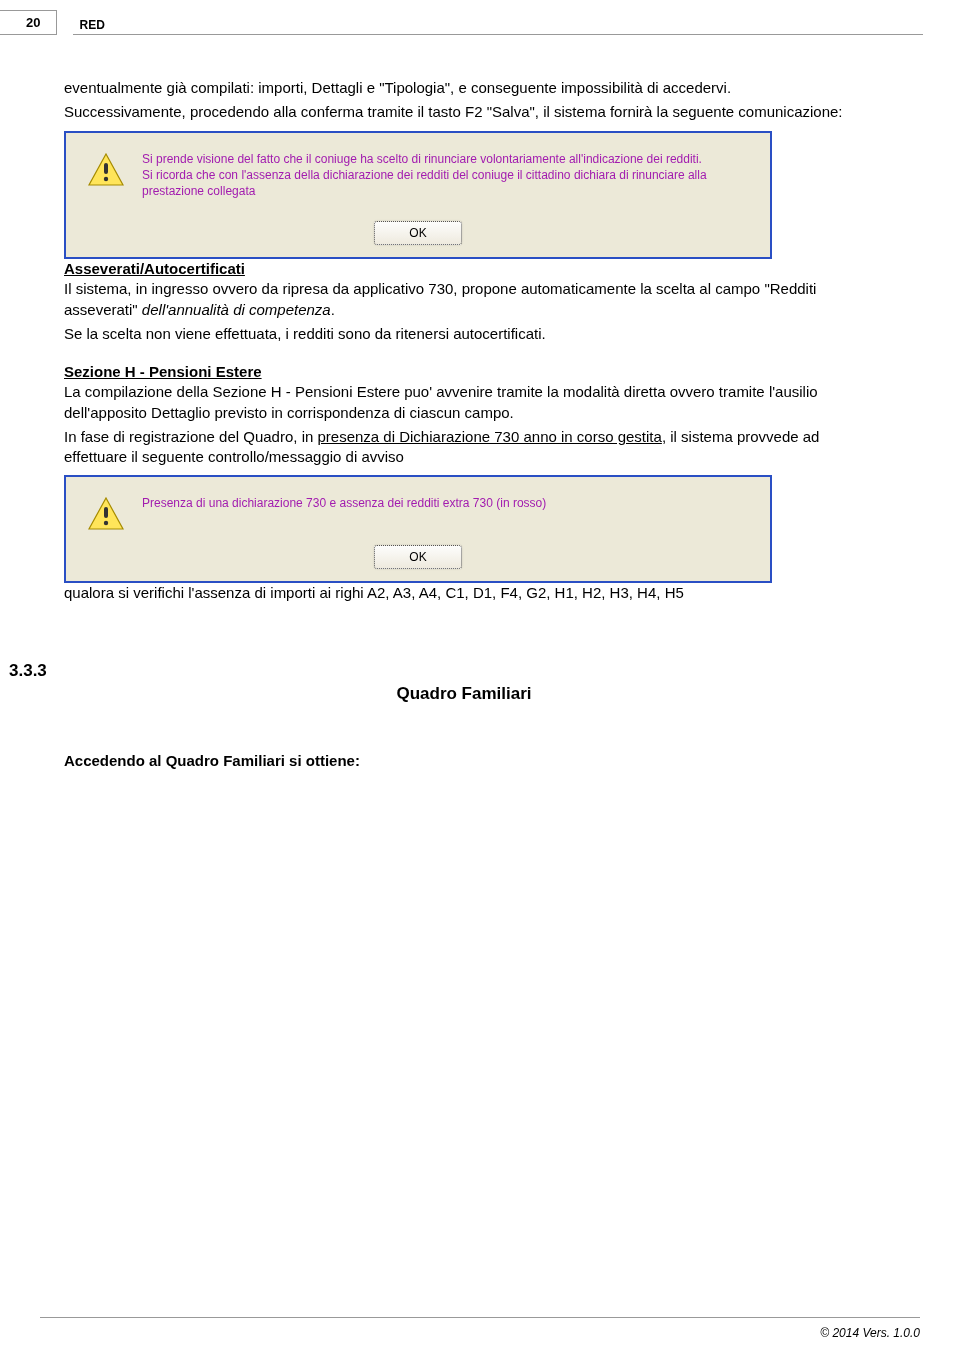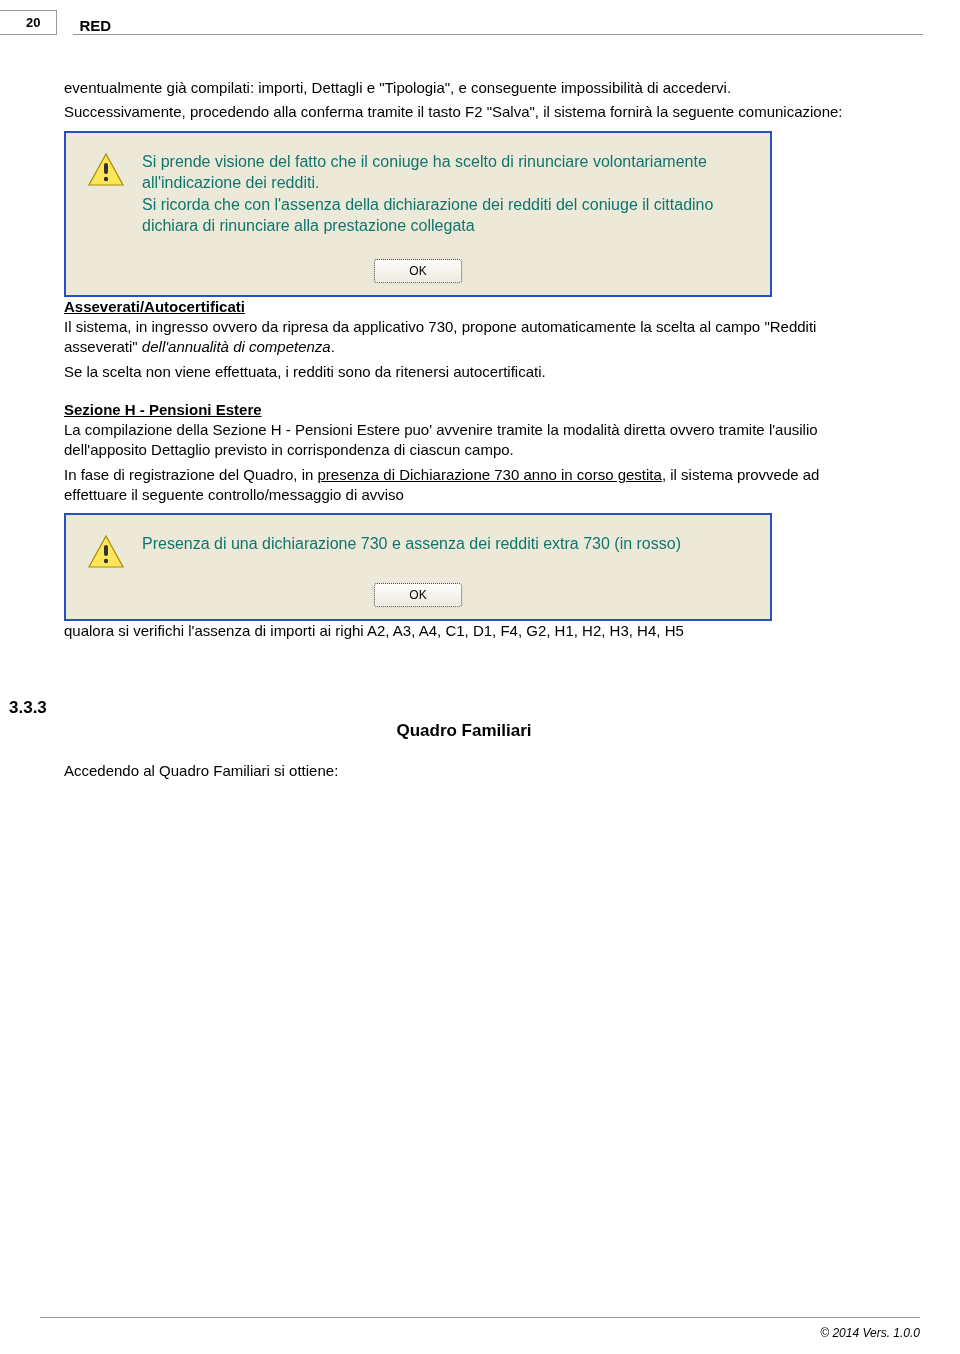--- a/index.html
+++ b/index.html
@@ -21,21 +21,21 @@
   .page-num-box {
     border: 1px solid #999;
     border-left: none;
     padding: 4px 16px 4px 26px;
     font-family: Arial, Helvetica, sans-serif;
     font-size: 13px;
     font-weight: bold;
   }
   .header-title {
     font-family: Arial, Helvetica, sans-serif;
-    font-size: 15px;
+    font-size: 12px;
     font-weight: bold;
     padding: 5px 0 0 22px;
   }
   .header-line {
     position: absolute;
     left: 73px;
     top: 34px;
     width: 850px;
     height: 1px;
     background: #999;
@@ -65,23 +65,23 @@
     gap: 18px;
   }
   .warn-glyph {
     width: 36px;
     height: 34px;
     flex: 0 0 36px;
     margin-top: 2px;
     margin-left: 6px;
   }
   .dialog-text {
-    font-size: 16px;
+    font-size: 12px;
     line-height: 1.35;
-    color: #0f766e;
+    color: #a21caf;
   }
   .ok-row {
     display: flex;
     justify-content: center;
     margin-top: 22px;
   }
   .ok-row.tight { margin-top: 14px; }
   .ok-button {
     border: 1px dotted #555;
     background: linear-gradient(#fdfdfc,#eeeade);
@@ -188,18 +188,18 @@
   <p class="para gap-lg">
     <span>qualora si verifichi l'assenza di importi ai righi A2, A3, A4, C1, D1, F4, G2, H1, H2, H3, H4, H5</span>
   </p>
   <div class="indent-block"></div>
 
   <div class="sect-num-row" style="margin-top:56px;flex-direction:column;">
     <div class="sect-num">3.3.3</div>
     <div class="sect-title">Quadro Familiari</div>
   </div>
 
-  <p class="para" style="margin-top:18px;">Accedendo al Quadro Familiari si ottiene:</p>
+  <p class="para" style="margin-top:46px;font-weight:bold;">Accedendo al Quadro Familiari si ottiene:</p>
 
 </div>
 
 <div class="bottom-line"></div>
 <div class="footer-text">© 2014 Vers. 1.0.0</div>
 
 </body></html>

